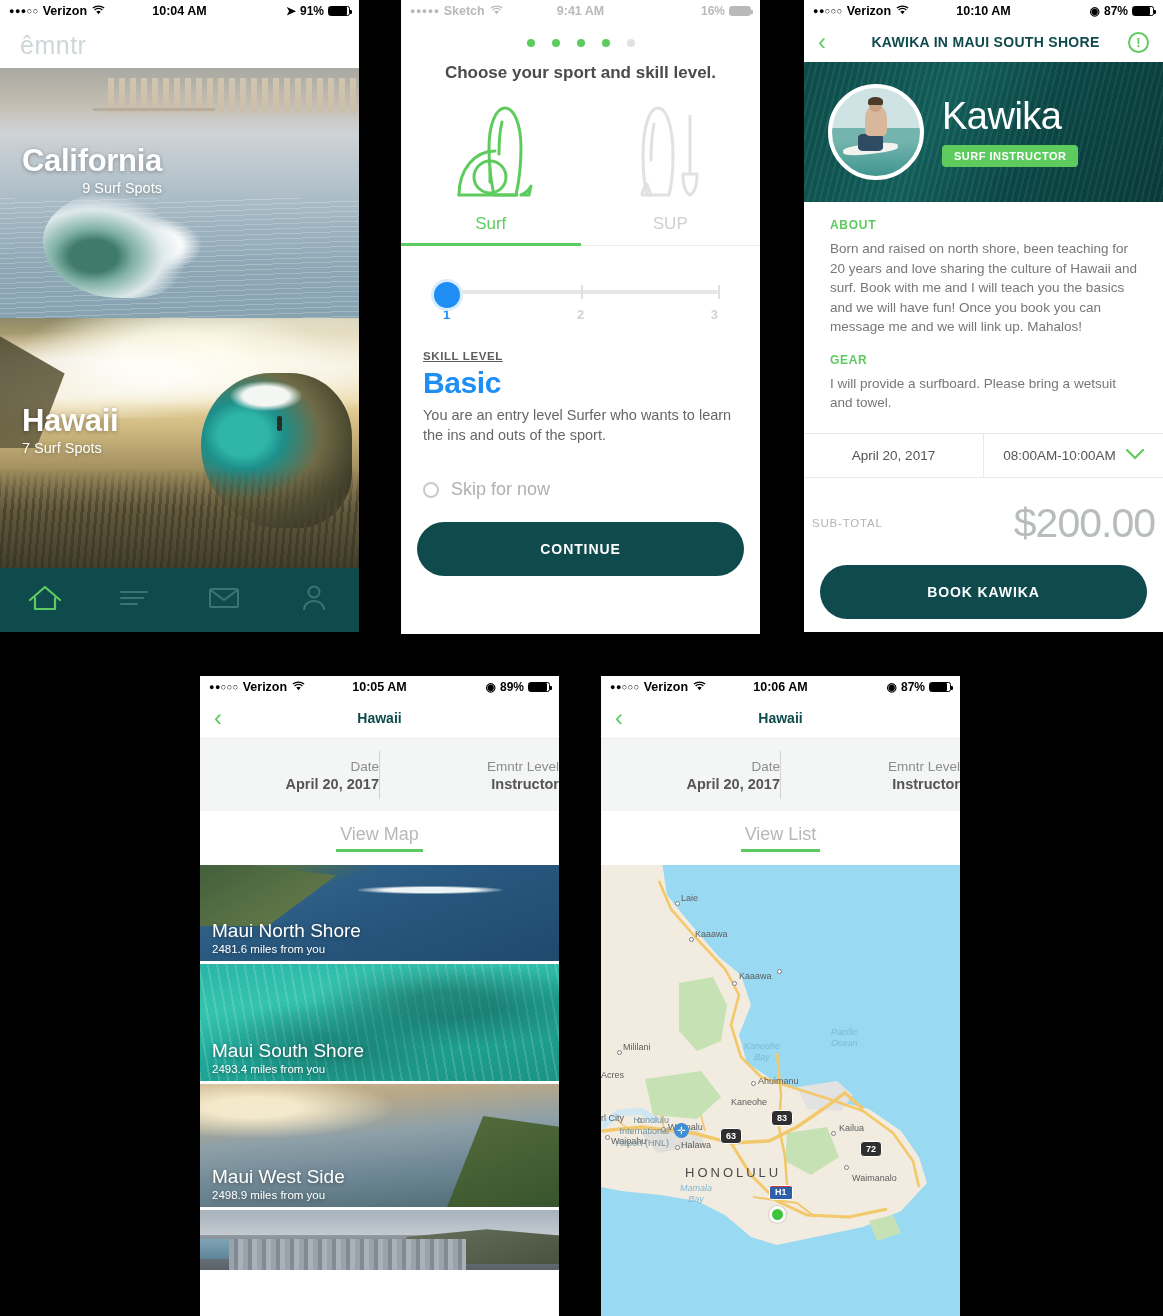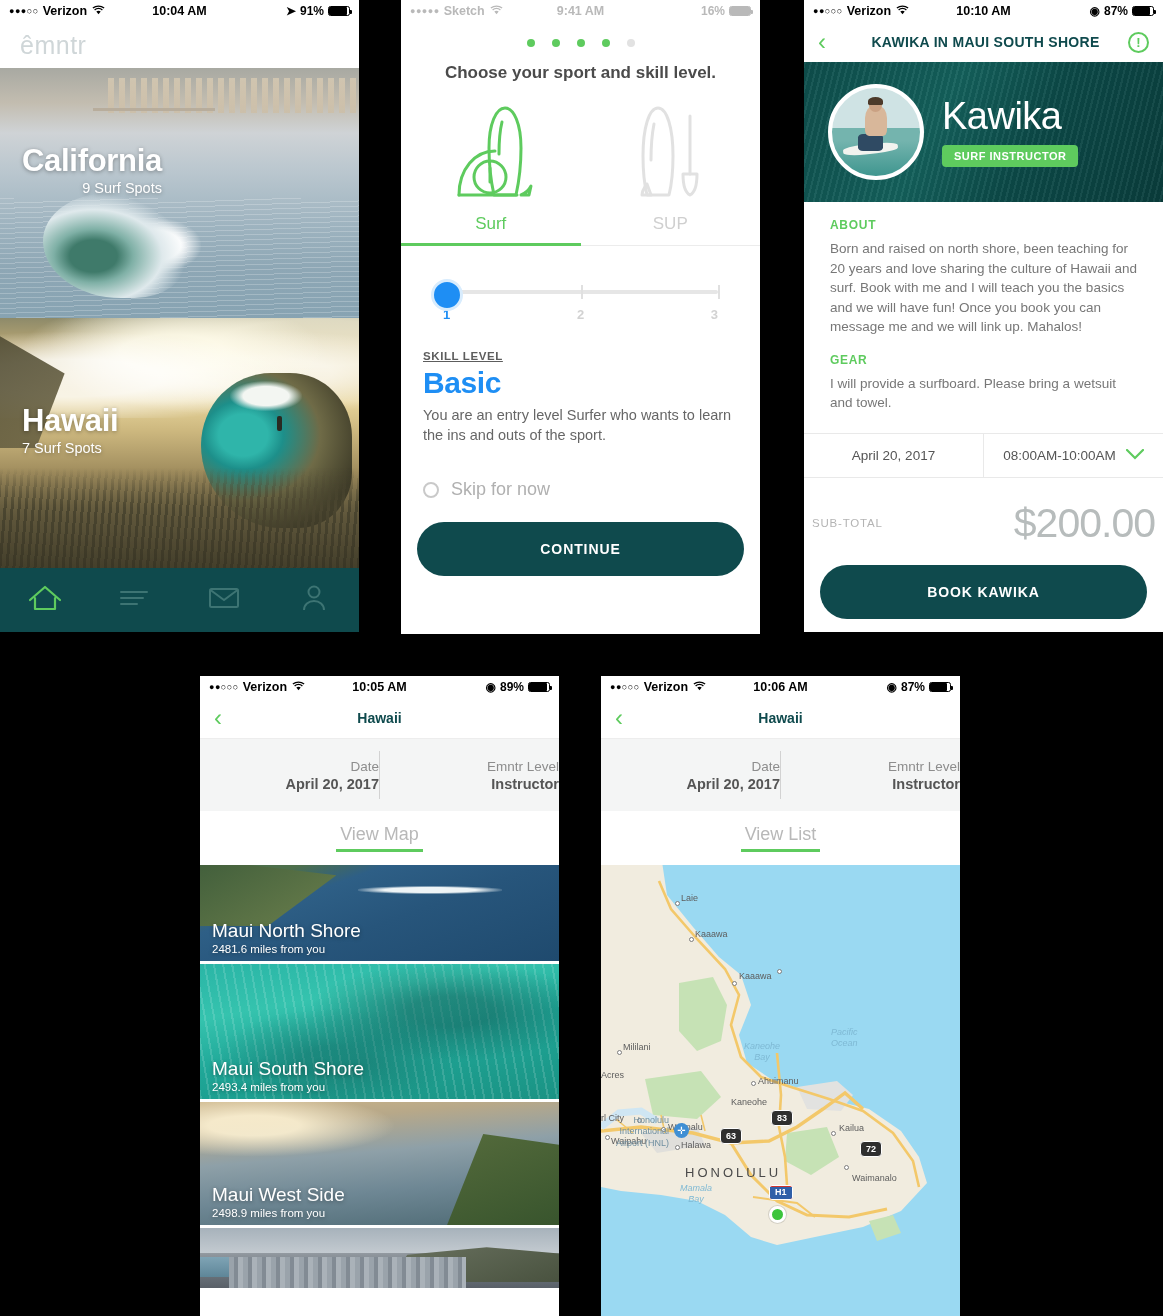--- a/index.html
+++ b/index.html
@@ -568,21 +568,21 @@
     <div class="ph-north">
         <div class="cliff"></div>
         <div class="brk"></div>
       </div>
     <div class="spot-lab">
       <div class="spot-name">Maui North Shore</div>
       <div class="spot-dist">2481.6 miles from you</div>
     </div>
   </div>
 
-  <div class="spot" style="height:138px">
+  <div class="spot" style="height:120px">
     <div class="ph-south"></div>
     <div class="spot-lab">
       <div class="spot-name">Maui South Shore</div>
       <div class="spot-dist">2493.4 miles from you</div>
     </div>
   </div>
 
   <div class="spot" style="height:126px">
     <div class="ph-west">
         <div class="sheen"></div>

